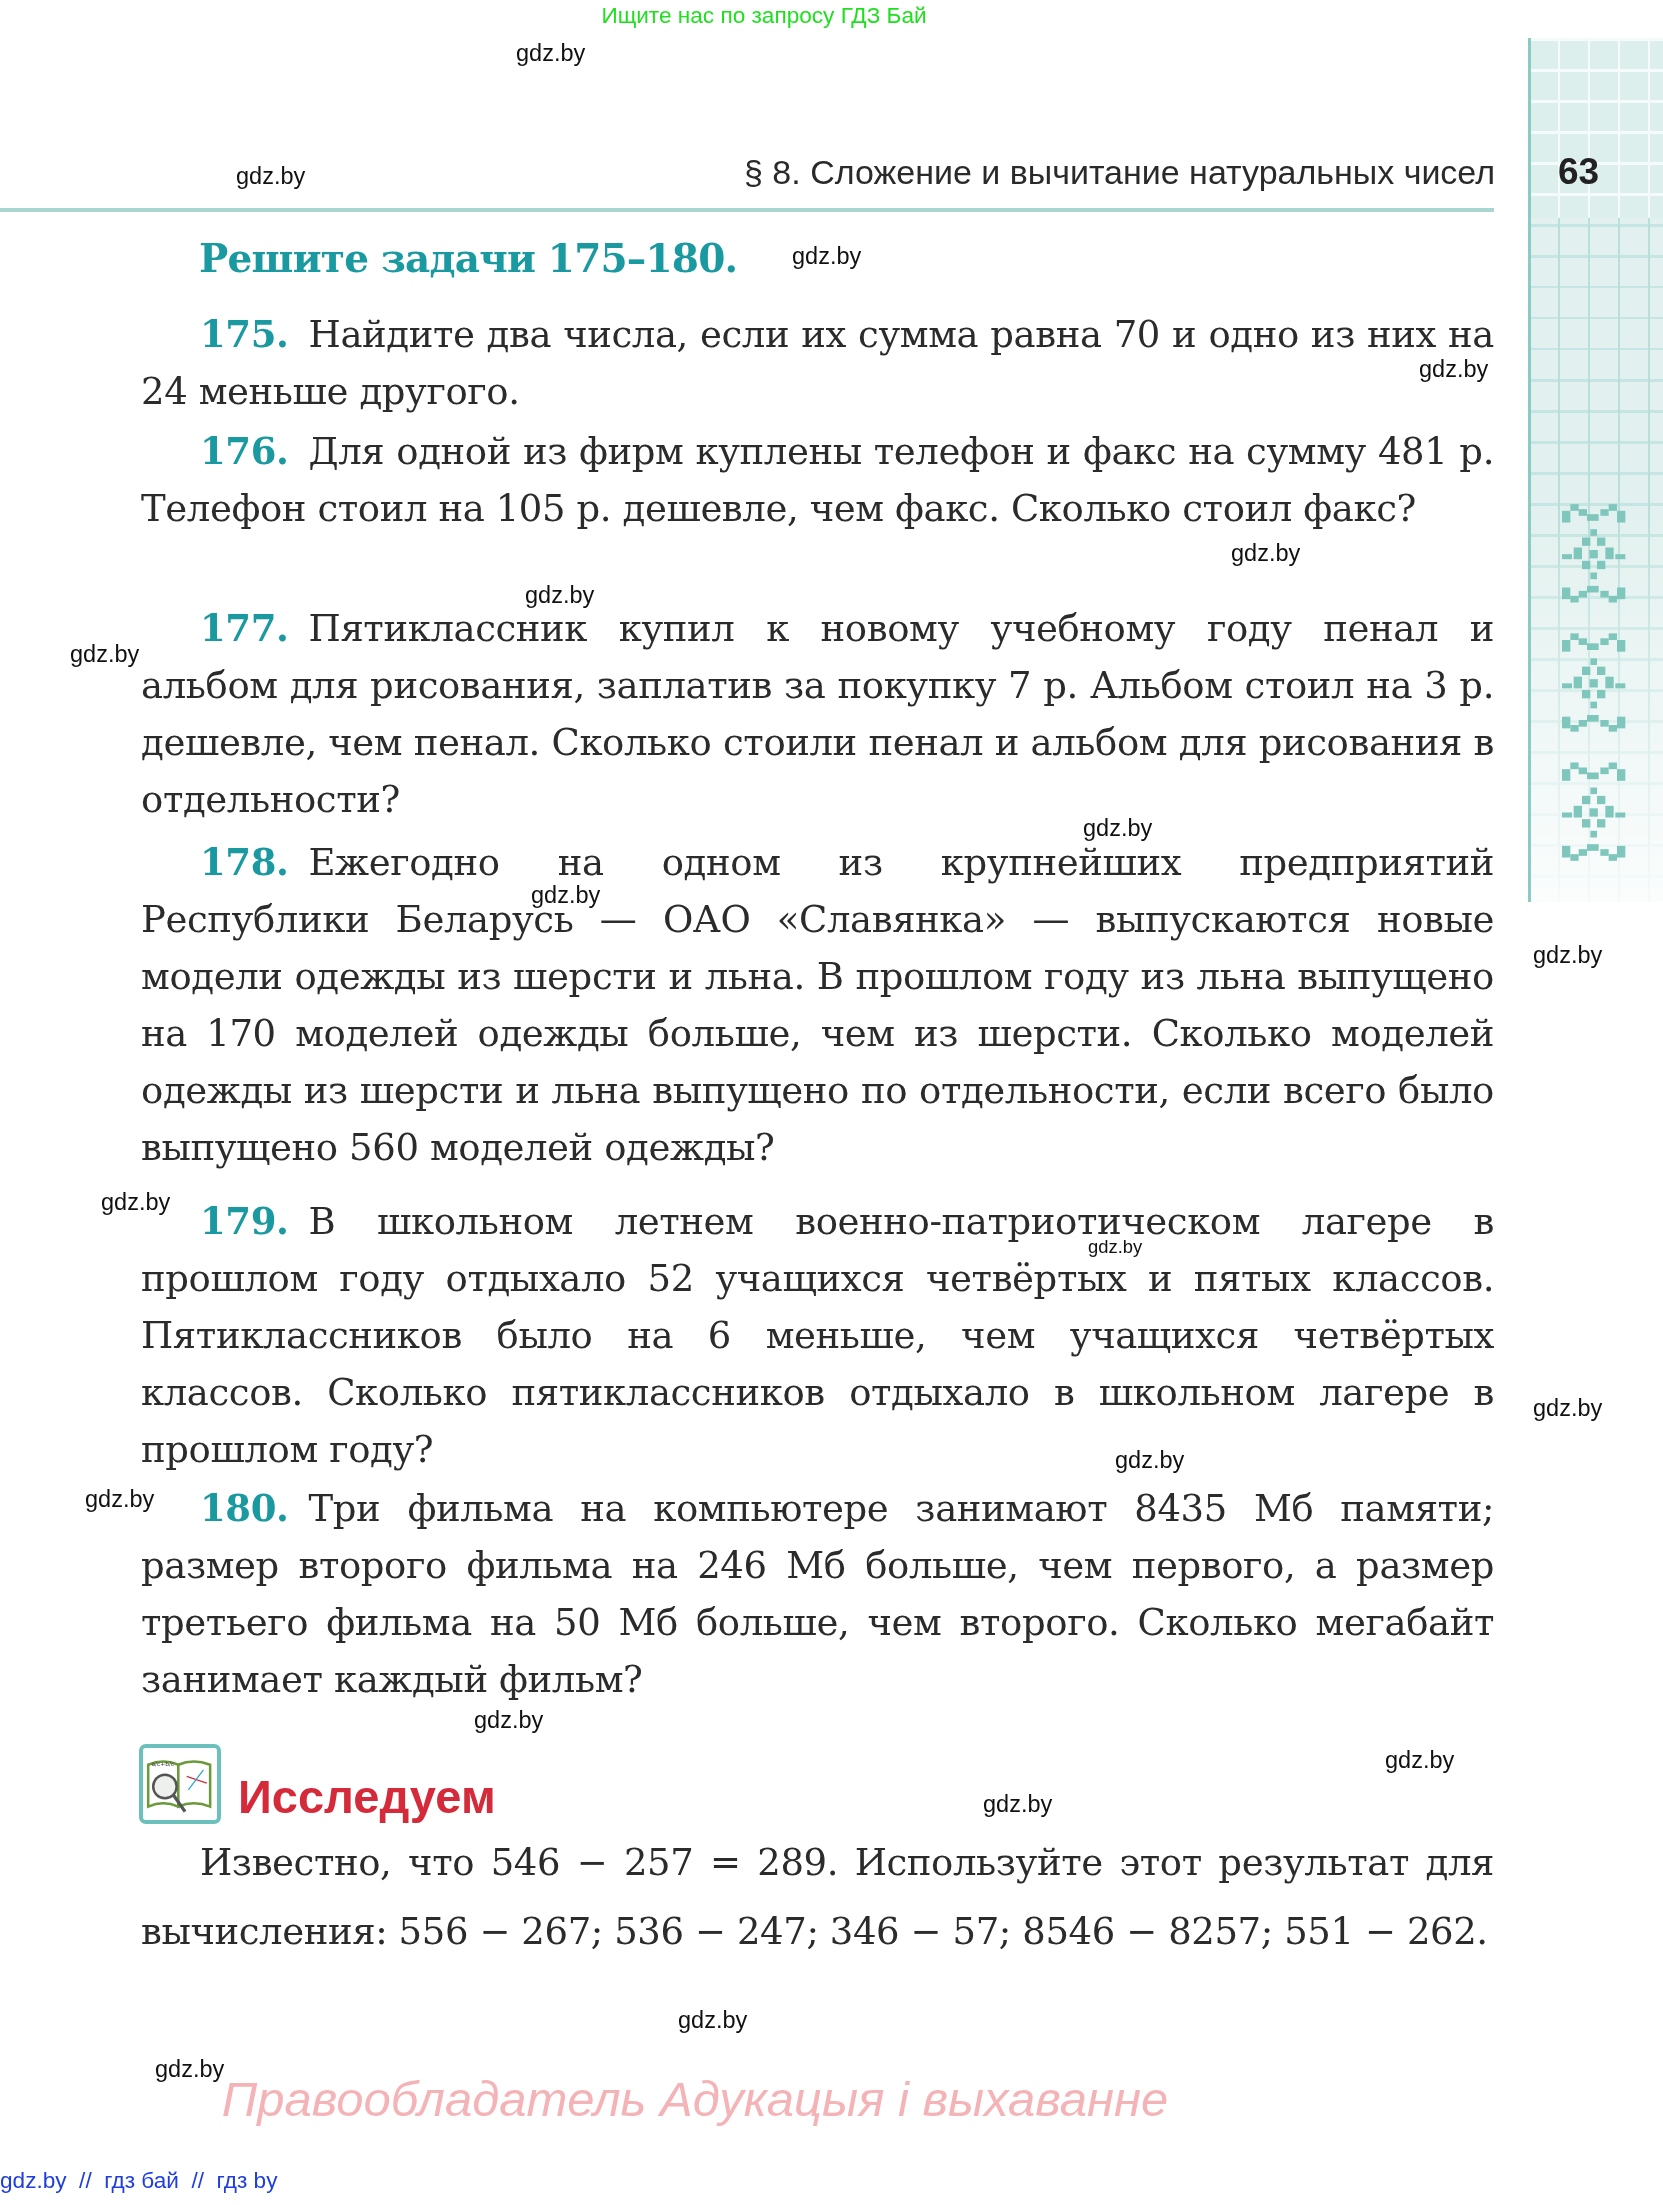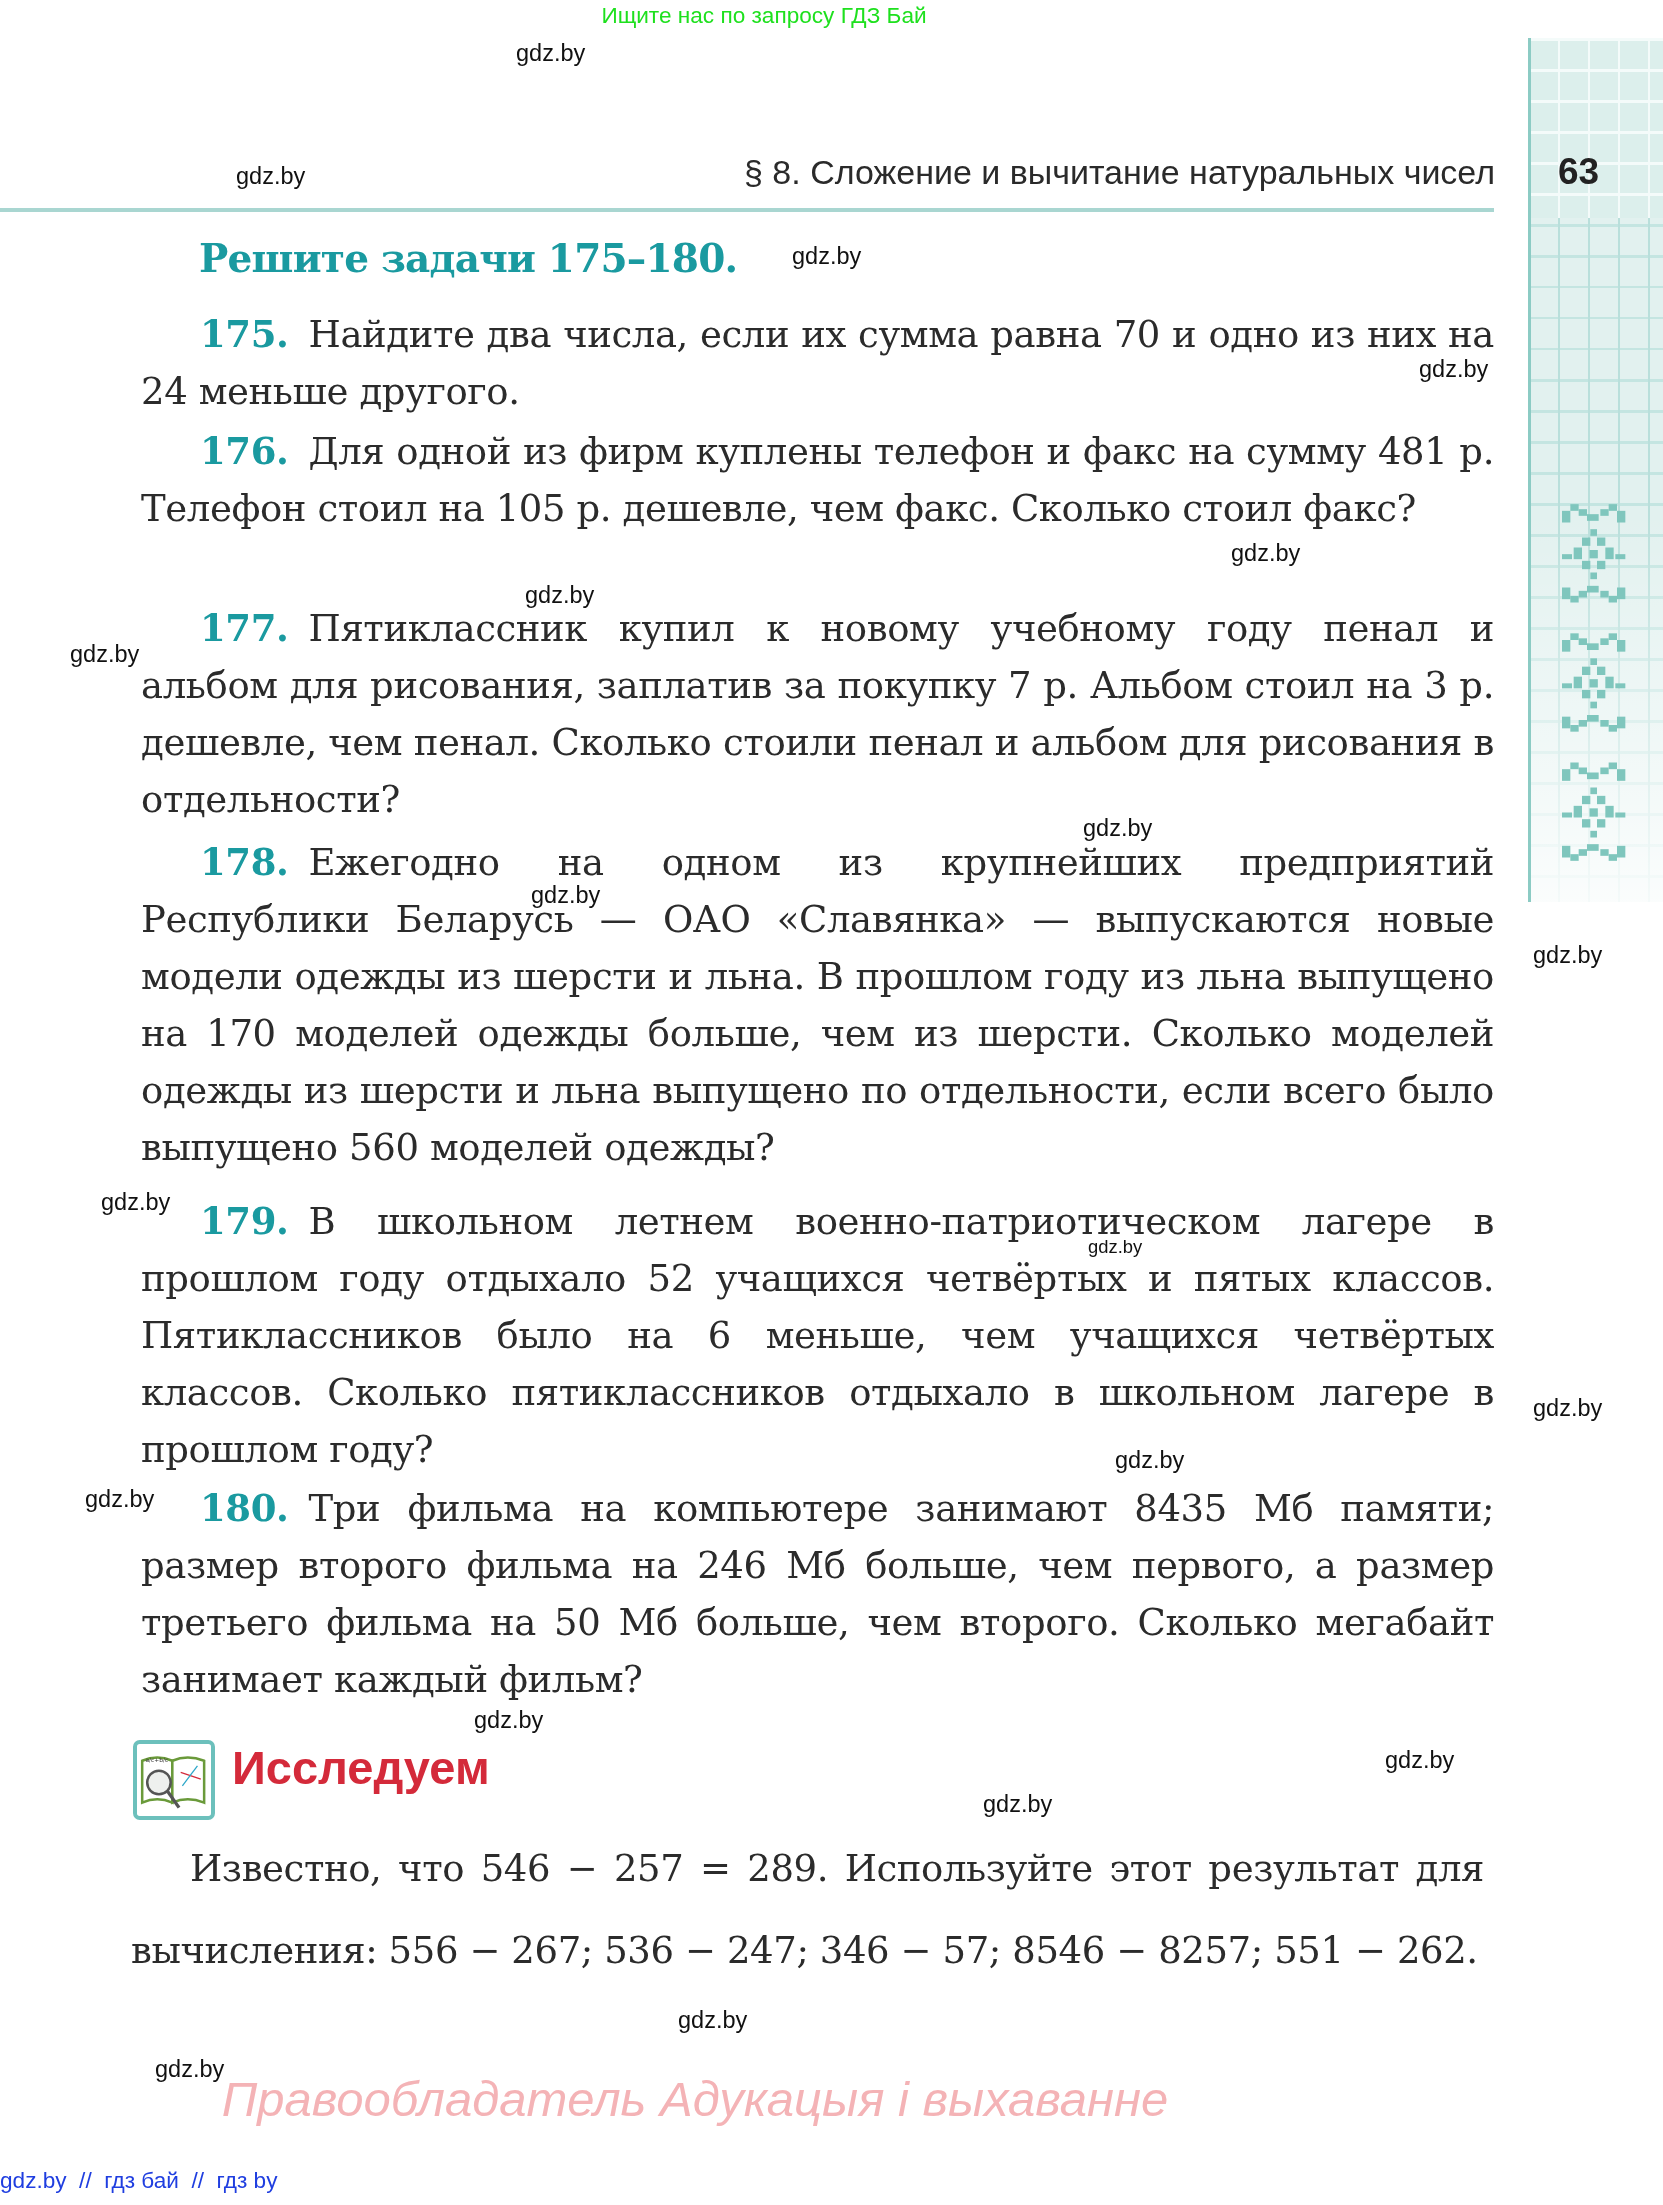--- a/index.html
+++ b/index.html
@@ -24,26 +24,26 @@
   .page-num { position:absolute; left:1558px; top:151px; font-family:"Liberation Sans", sans-serif;
               font-weight:bold; font-size:37px; color:#222; }
   .header-title { position:absolute; right:169px; top:153px; font-family:"Liberation Sans", sans-serif;
                   font-size:34px; color:#2a2a2a; white-space:nowrap; }
   .header-line { position:absolute; left:0; top:208px; width:1494px; height:4.2px; background:#a9d6d1; }
   .section-heading { position:absolute; left:199px; top:235px; font-family:"DejaVu Serif", serif;
                      font-weight:bold; font-size:39px; color:#1a9aa0; letter-spacing:-0.8px; }
   .problem { position:absolute; left:141px; width:1353px; font-size:37px; line-height:57px;
              text-align:justify; text-align-last:left; color:#2b2b2b; letter-spacing:-0.4px; }
   .problem .num { color:#1a9aa0; font-weight:bold; margin-left:59px; margin-right:20px; }
-  .research { position:absolute; left:133px; top:1740px; height:84px; display:flex; align-items:flex-start; }
+  .research { position:absolute; left:139px; top:1740px; height:84px; display:flex; align-items:flex-end; }
   .research-icon { width:82px; height:80px; border:4.2px solid #6cc0bc; border-radius:6.7px; background:#fff;
                    box-sizing:border-box; position:relative; }
   .research-title { margin-left:17px; font-family:"Liberation Sans", sans-serif; font-weight:bold;
                     font-size:47px; color:#d42a3a; }
-  .research-text { position:absolute; left:131px; top:1828px; width:1353px; font-size:37px; line-height:82px;
+  .research-text { position:absolute; left:141px; top:1828px; width:1353px; font-size:37px; line-height:69px;
                    text-align:justify; text-align-last:left; letter-spacing:-0.4px; text-indent:59px; }
   .copyright { position:absolute; left:0; width:1424px; top:2071px; text-align:center; padding-right:17px;
                font-family:"Liberation Sans", sans-serif; font-style:italic; font-size:49px; color:#f4b3b6; }
   .copyright span { display:inline-block; margin-left:-34px; }
   .footer { position:absolute; left:0; width:1664px; top:2168px; 
             font-family:"Liberation Sans", sans-serif; font-size:22.6px; color:#1f3ee0; }
 </style>
 </head>
 <body>
 

